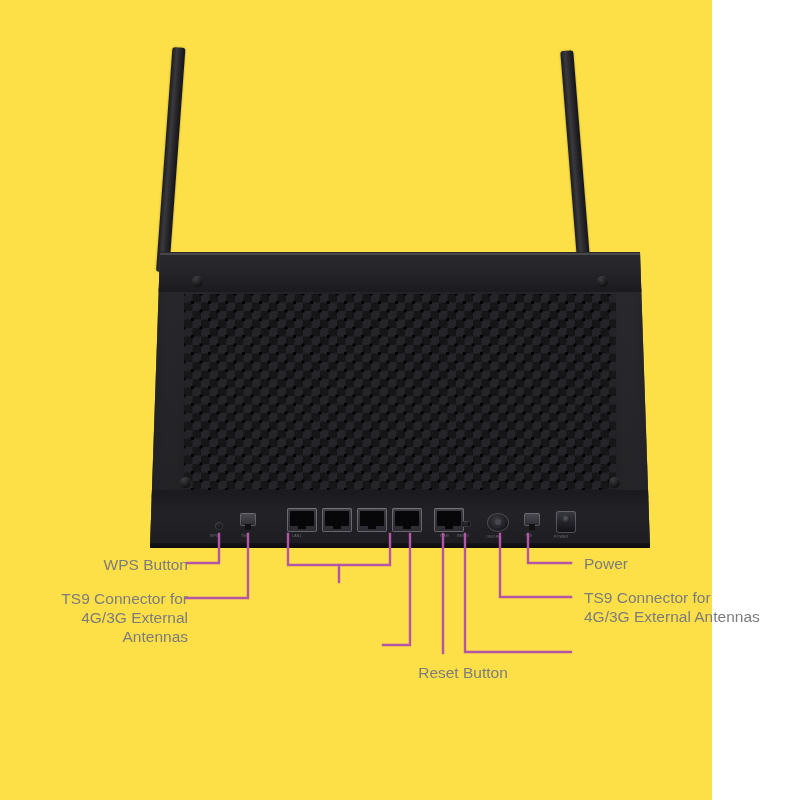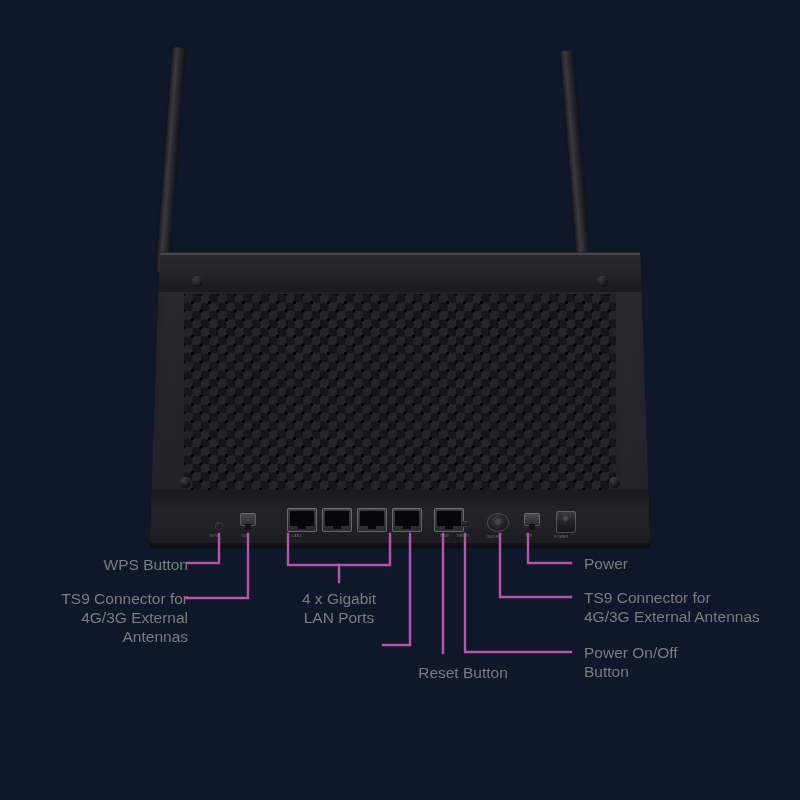--- a/index.html
+++ b/index.html
@@ -11,23 +11,23 @@
     width: 800px;
     height: 800px;
     position: relative;
     overflow: hidden;
     font-family: "Liberation Sans", sans-serif;
   }
 
   #stage {
     position: absolute;
     left: 0; top: 0;
-    width: 800px;
+    width: 712px;
     height: 800px;
-    background: #0f172a;
+    background: #fde047;
   }
 
   
   #router-figure {
     position: absolute;
     left: 0; top: 0;
     width: 800px;
     height: 800px;
   }
 
@@ -369,27 +369,23 @@
       <path d="M528,534 L528,563 L571,563"></path>
     </g>
   </svg>
 
   <div class="callout-label align-right" style="left:20px; top:555px; width:168px;">WPS Button</div>
 
   <div class="callout-label align-right" style="left:10px; top:589px; width:178px;">TS9 Connector for
 4G/3G External
 Antennas</div>
 
-  <div class="callout-label align-center" style="left:279px; top:589px; width:120px;">4 x Gigabit
-LAN Ports</div>
 
 
   <div class="callout-label align-center" style="left:408px; top:663px; width:110px;">Reset Button</div>
 
   <div class="callout-label align-left" style="left:584px; top:554px; width:210px;">Power</div>
 
   <div class="callout-label align-left" style="left:584px; top:588px; width:215px;">TS9 Connector for
 4G/3G External Antennas</div>
 
-  <div class="callout-label align-left" style="left:584px; top:643px; width:200px;">Power On/Off
-Button</div>
 
 </div>
 
 </body></html>

